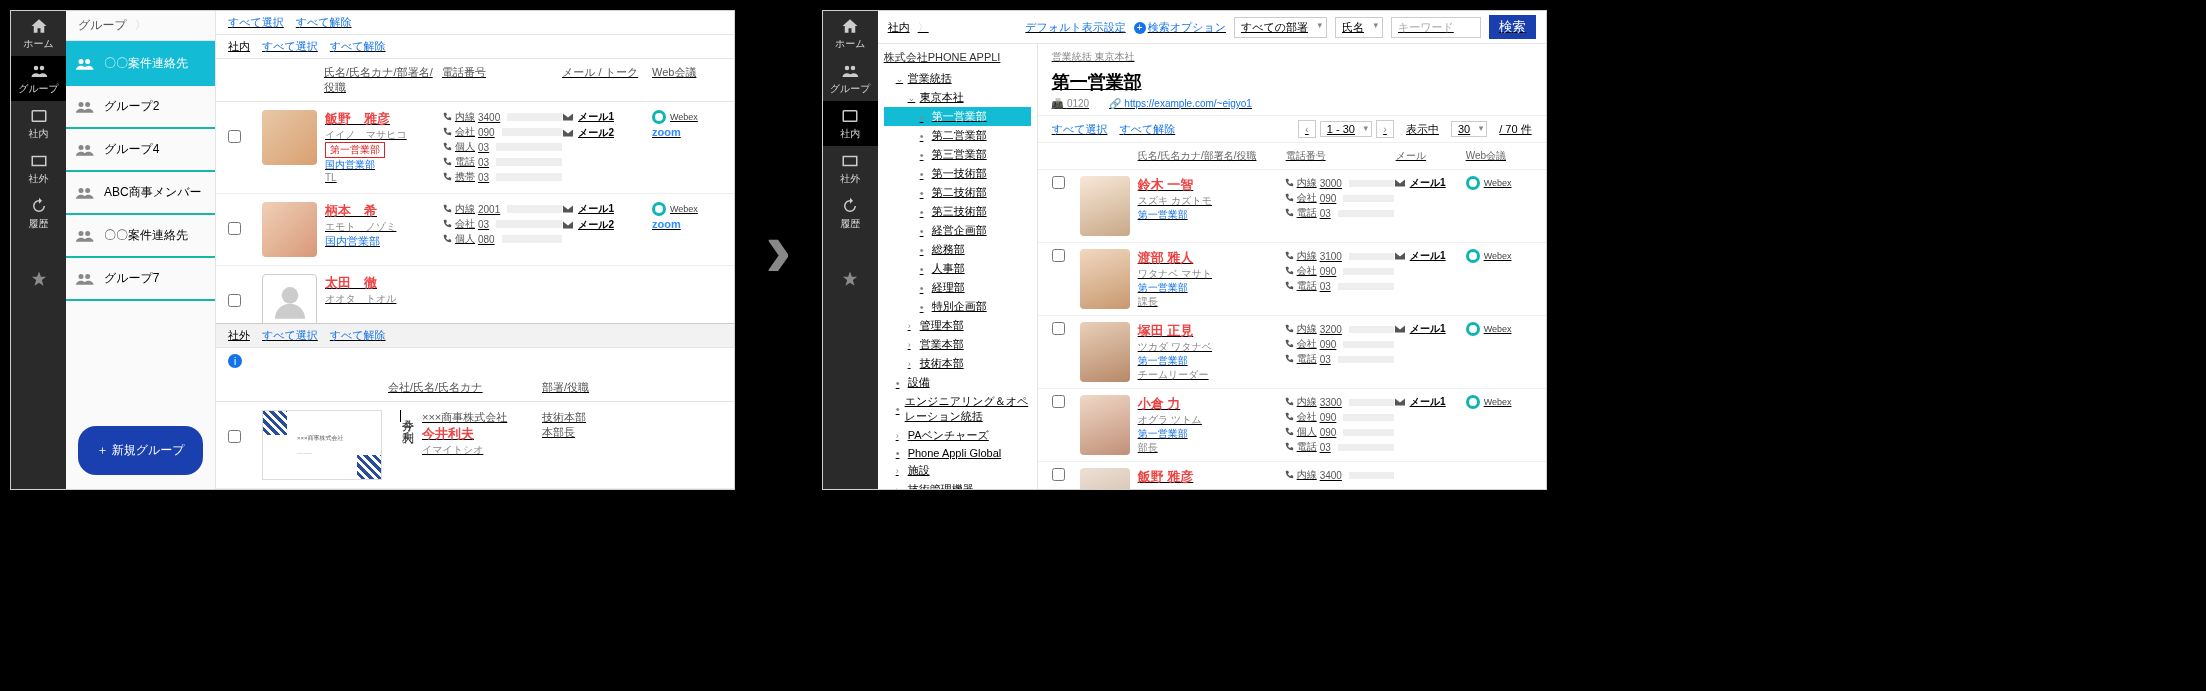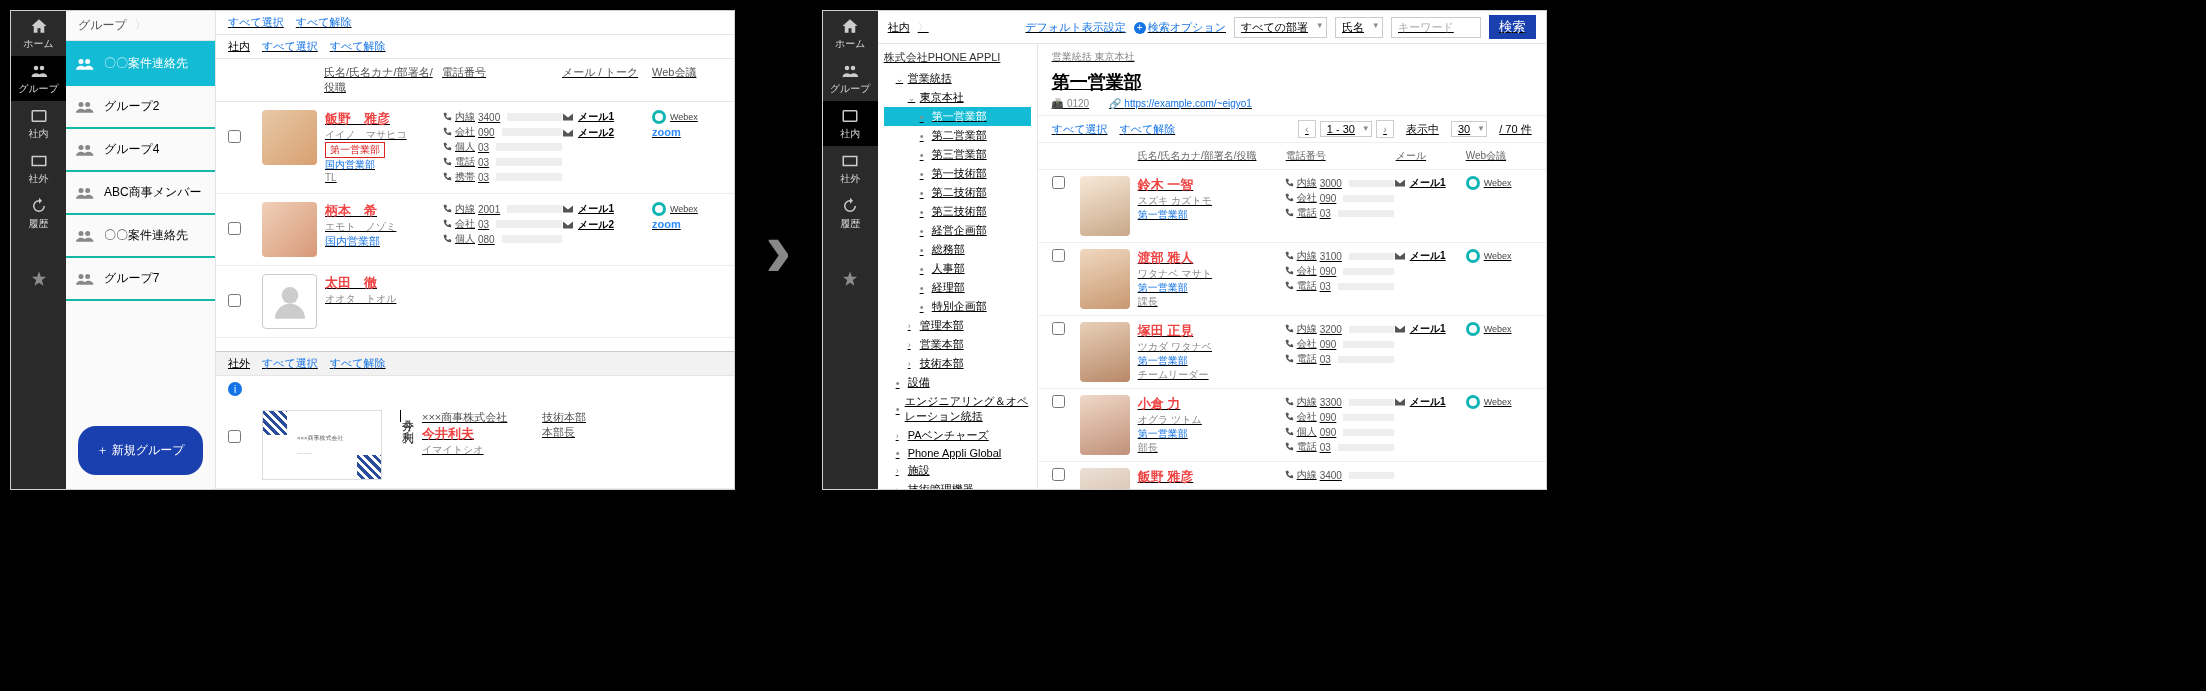--- a/index.html
+++ b/index.html
@@ -352,20 +352,26 @@
           <div class="webex"></div>
         </div>
       </div>
 
     <div class="divider-sec">
       <span>社外</span>
       <span class="link">すべて選択</span>
       <span class="link">すべて解除</span>
     </div>
     <div><span class="info-icon">i</span></div>
+    <div class="tbl-head">
+      <div class="th1"></div>
+        <div style="width:134px"></div>
+      <div style="flex:1">会社/氏名/氏名カナ</div>
+      <div style="width:180px">部署/役職</div>
+    </div>
     <div class="row">
       <div class="th1"><input type="checkbox" style=""></div>
       <div class="bcard">
           <div class="bcard-txt">×××商事株式会社<br><br>.........</div>
         </div>
       <div style="width:26px;writing-mode:vertical-rl;font-size:12px;color:#333;margin-right:6px;">今井　利夫</div>
       <div class="pinfo">
         <div style="color:#555">×××商事株式会社</div>
         <div class="pname">今井利夫</div>
         <div class="psub">イマイトシオ</div>

